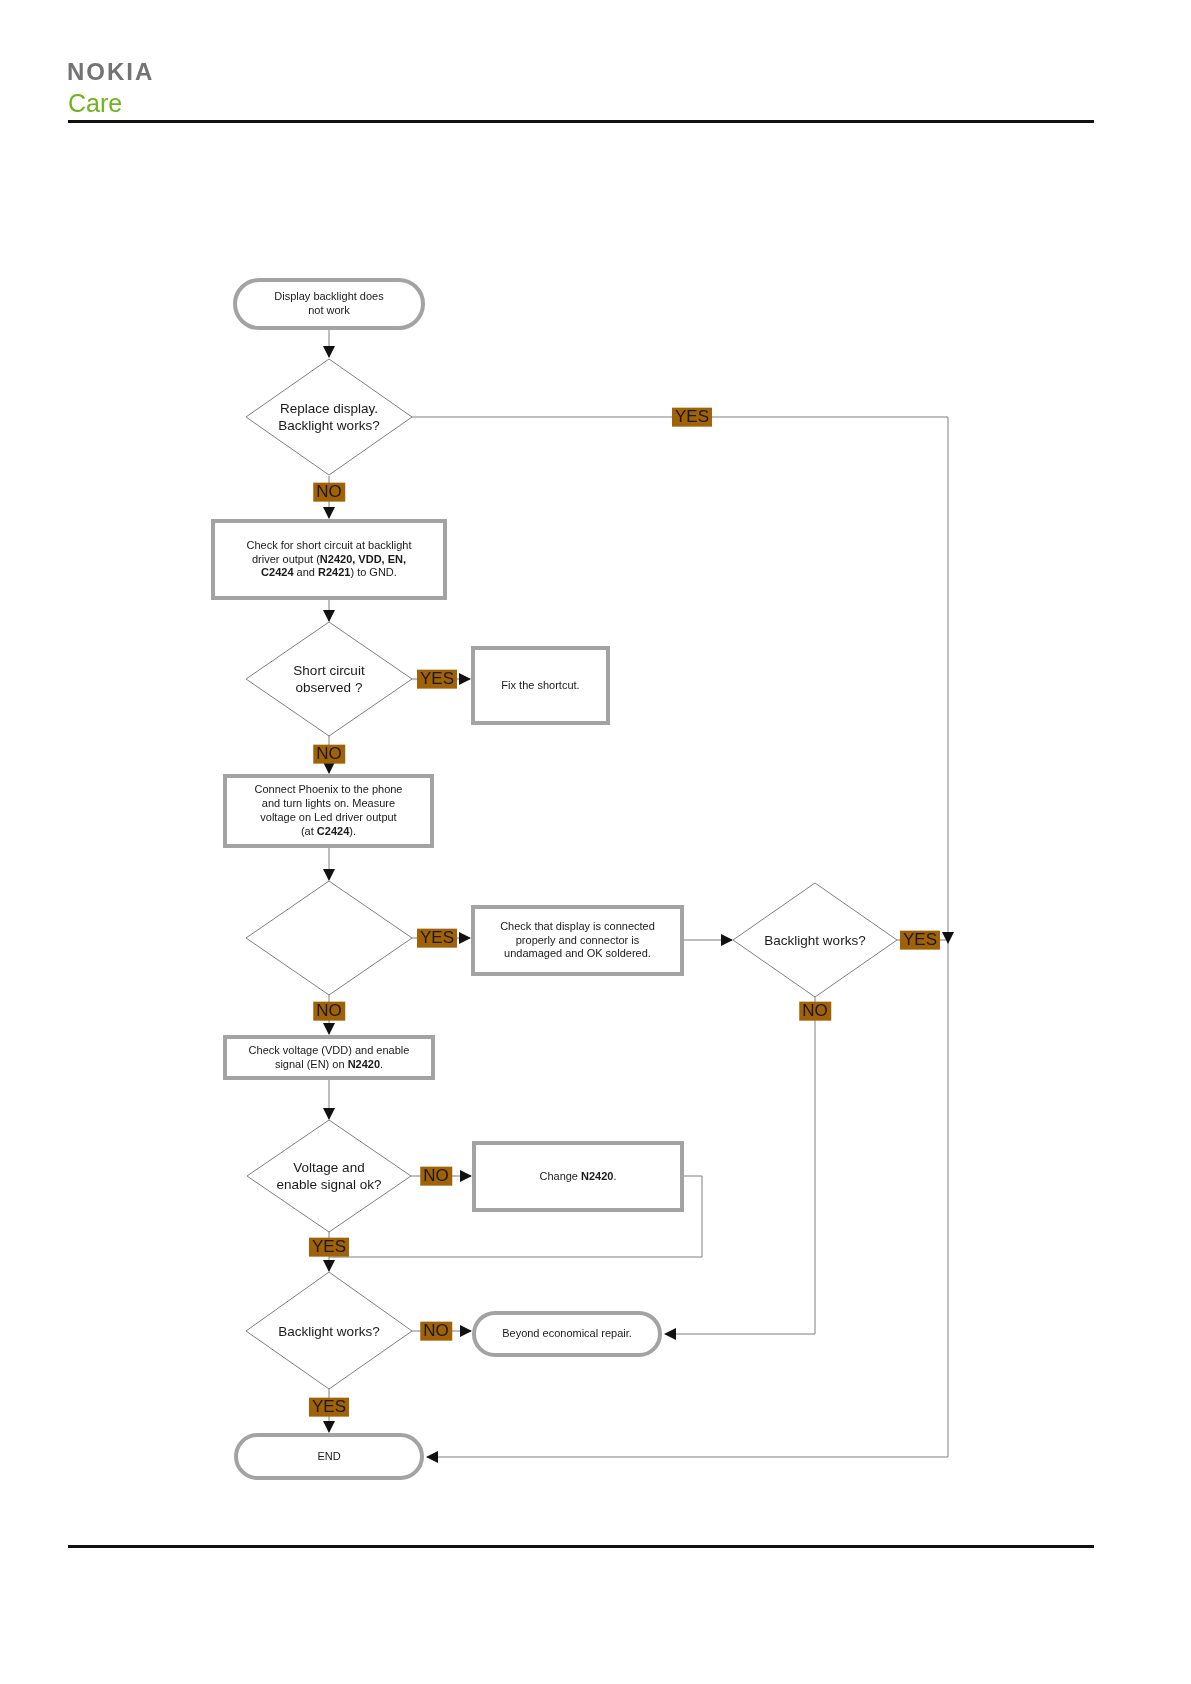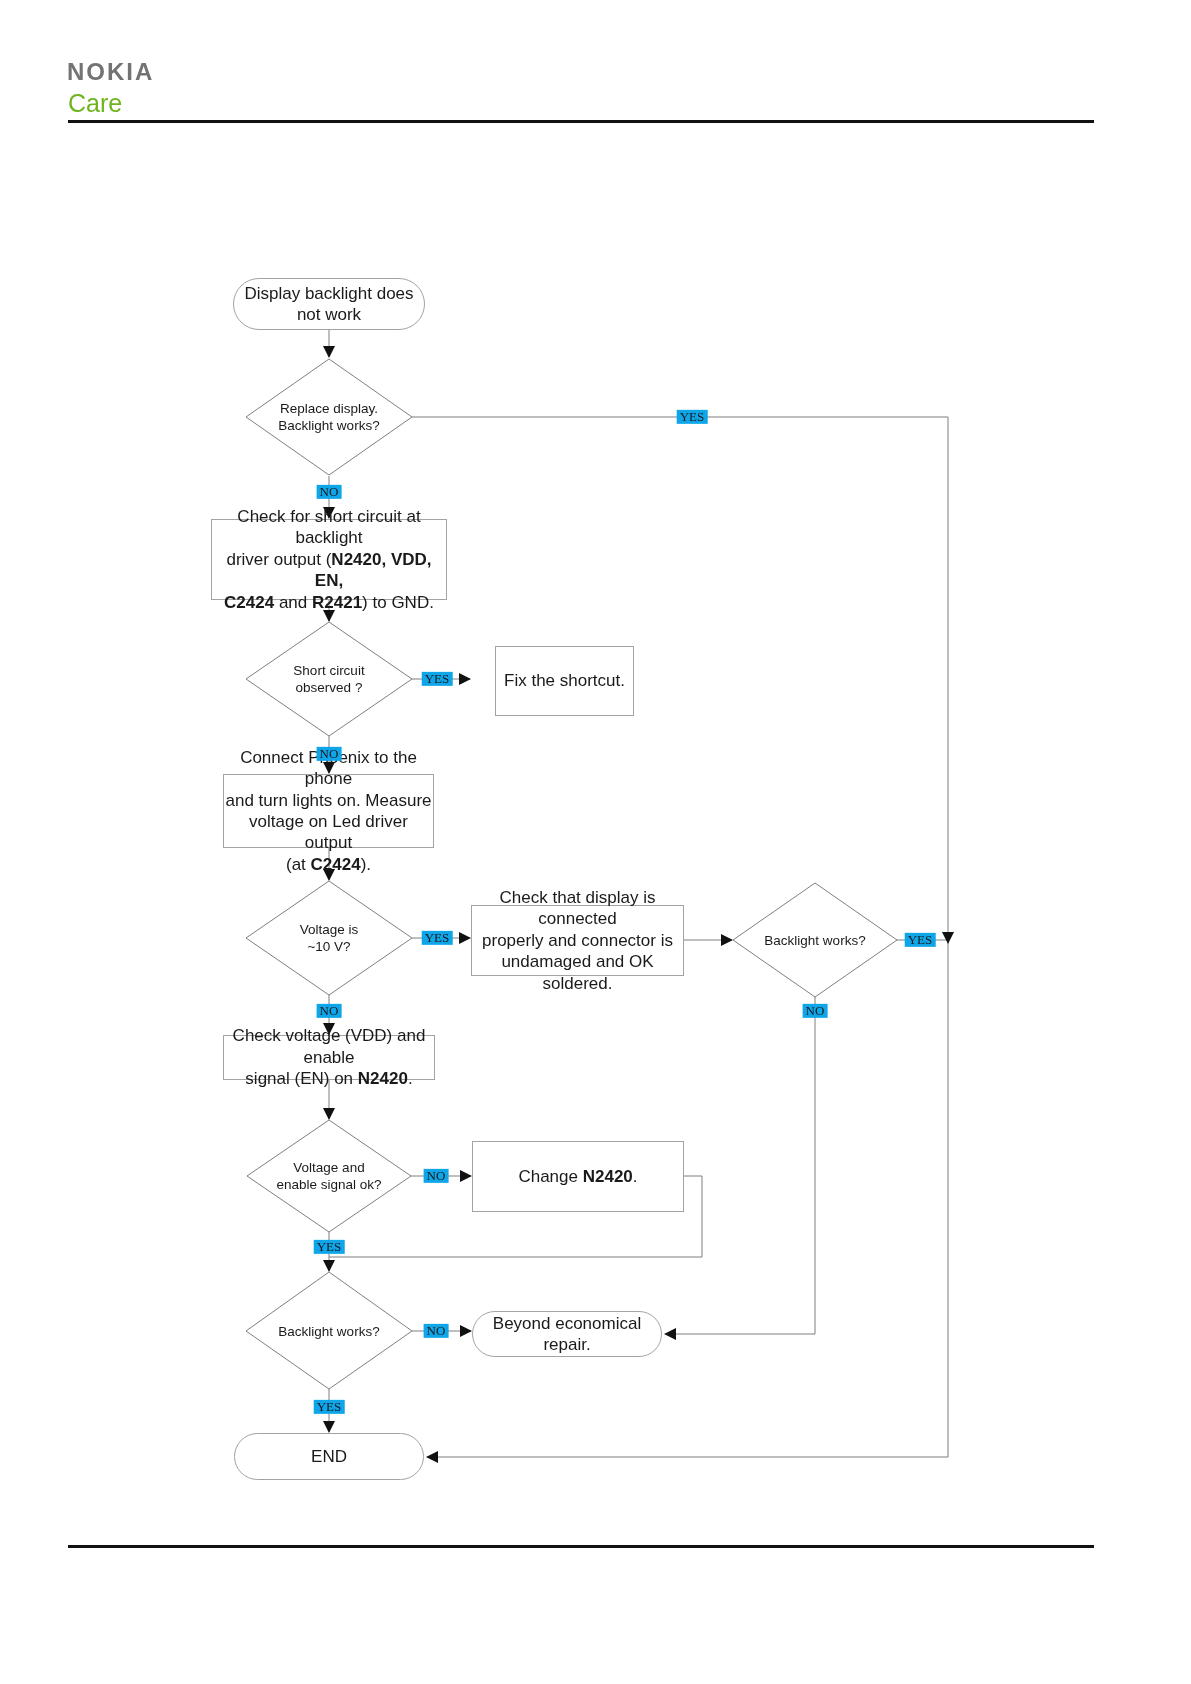--- a/index.html
+++ b/index.html
@@ -9,33 +9,33 @@
   }
   .brand{position:absolute;left:67px;top:60px;font-size:24px;font-weight:bold;
          letter-spacing:2px;color:#737373;line-height:1;}
   .brand-sub{position:absolute;left:68px;top:91px;font-size:25px;font-weight:normal;
          color:#6fb41f;line-height:1;}
   .rule{position:absolute;left:68px;width:1026px;height:3px;background:#111;}
   .rule.top{top:120px;}
   .rule.bottom{top:1545px;}
   svg.layer{position:absolute;left:0;top:0;pointer-events:none;}
   .node{
-    position:absolute;border:1px solid #a3a3a3;background:#fff;
+    position:absolute;border:4px solid #a3a3a3;background:#fff;
     display:flex;align-items:center;justify-content:center;
-    text-align:center;white-space:pre-line;font-size:17px;line-height:1.26;
+    text-align:center;white-space:pre-line;font-size:11px;line-height:1.26;
     box-sizing:border-box;
   }
   .terminator{border-radius:26px;}
   .dtext{
     position:absolute;display:flex;align-items:center;justify-content:center;
     text-align:center;white-space:pre-line;font-size:13.5px;line-height:1.26;
   }
   .lbl{
     position:absolute;transform:translate(-50%,-50%);
-    background:#0ea5e9;padding:0 3px;font-size:13px;line-height:1.1;color:#1a1a1a;font-family:Liberation Serif, serif;
+    background:#a16207;padding:0 3px;font-size:17px;line-height:1.1;color:#1a1a1a;
   }
 </style>
 </head>
 <body>
 
 <div class="page">
 
   <div class="brand">NOKIA</div>
   <div class="brand-sub">Care</div>
   <div class="rule top"></div>
@@ -97,21 +97,21 @@
     <span>Display backlight does
 not work</span>
   </div>
 
   <div class="node" style="left:211px;top:519px;width:236px;height:81px;justify-content:center;">
     <span><span>Check for short circuit at backlight
 driver output (</span><span style="font-weight: bold; margin-top: 40px;">N2420, VDD, EN,</span><span>
 </span><span style="font-weight: bold;">C2424</span><span> and </span><span style="font-weight: bold;">R2421</span><span>) to GND.</span></span>
   </div>
 
-  <div class="node" style="left:495px;top:646px;width:139px;height:70px;">
+  <div class="node" style="left:471px;top:646px;width:139px;height:79px;">
     <span>Fix the shortcut.</span>
   </div>
 
   <div class="node" style="left:223px;top:774px;width:211px;height:74px;">
     <span><span>Connect Phoenix to the phone
 and turn lights on. Measure
 voltage on Led driver output
 (at </span><span style="font-weight: bold;">C2424</span><span>).</span></span>
   </div>
 
@@ -135,22 +135,20 @@
   </div>
 
   <div class="node terminator" style="left:234px;top:1433px;width:190px;height:47px;border-radius:24px;">
     <span>END</span>
   </div>
 
   <div class="dtext" style="left:244px;top:389px;width:170px;height:56px;">Replace display.
 Backlight works?</div>
   <div class="dtext" style="left:244px;top:651px;width:170px;height:56px;">Short circuit
 observed ?</div>
-  <div class="dtext" style="left:244px;top:910px;width:170px;height:56px;">Voltage is
-~10 V?</div>
   <div class="dtext" style="left:740px;top:926px;width:150px;height:28px;">Backlight works?</div>
   <div class="dtext" style="left:244px;top:1148px;width:170px;height:56px;">Voltage and
 enable signal ok?</div>
   <div class="dtext" style="left:244px;top:1317px;width:170px;height:28px;">Backlight works?</div>
 
   <div class="lbl" style="left:692px;top:417px;">YES</div>
   <div class="lbl" style="left:329px;top:492px;">NO</div>
   <div class="lbl" style="left:437px;top:679px;">YES</div>
   <div class="lbl" style="left:329px;top:754px;">NO</div>
   <div class="lbl" style="left:437px;top:938px;">YES</div>

